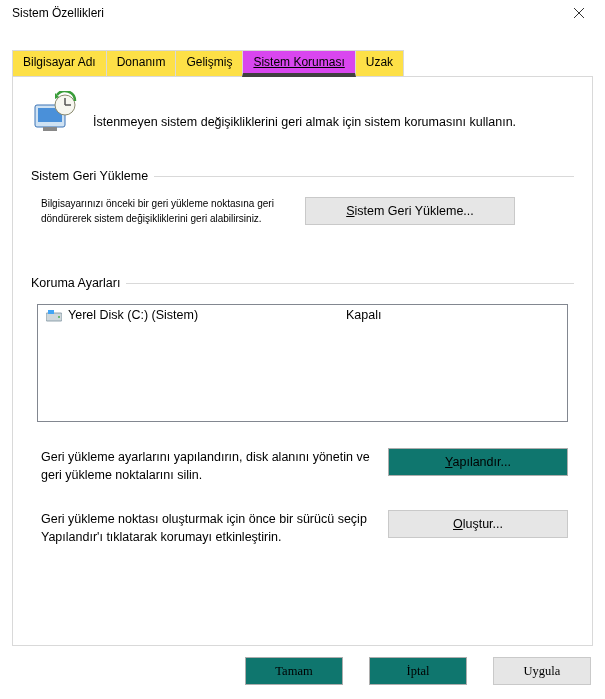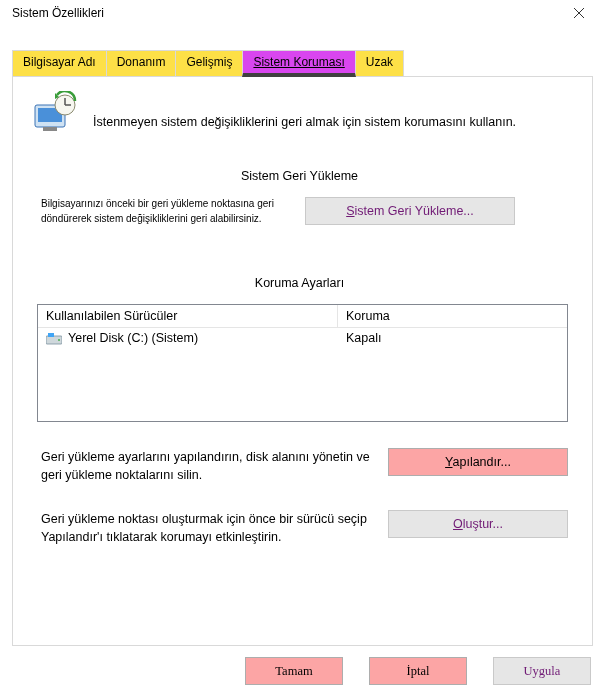--- a/index.html
+++ b/index.html
@@ -81,47 +81,46 @@
     }
     .intro-text {
       font-size: 12.5px;
       line-height: 1.45;
       padding-top: 2px;
     }
     .section-header {
       display: flex;
       align-items: center;
       margin: 0 0 14px 0;
-      flex-direction: column;
     }
     .section-header .label {
       font-size: 12.5px;
       white-space: nowrap;
       padding-right: 6px;
     }
     .section-header .line {
       flex: 1;
       height: 1px;
       background: #d9d9d9;
     }
     .btn {
       min-width: 188px;
       height: 28px;
       border: 1px solid #adadad;
-      background: #fca5a5;
+      background: #0f766e;
       font-size: 12.5px;
       font-family: inherit;
       cursor: pointer;
       color: #000;
       display: flex;
       align-items: center;
       justify-content: center;
     }
     .btn.disabled {
-      color: #701a75;
+      color: #000000;
       background: #e6e6e6;
       border-color: #c9c9c9;
       cursor: default;
     }
     .btn .u { text-decoration: underline; }
     .listbox {
       border: 1px solid #828790;
       margin: 0 6px 26px 6px;
       height: 118px;
       background: #fff;
@@ -224,24 +223,20 @@
       <span><span class="u">S</span><span>istem Geri Yükleme...</span></span>
     </button>
   </div>
 
   <div class="section-header">
     <span class="label">Koruma Ayarları</span>
     <span class="line"></span>
   </div>
 
   <div class="listbox">
-    <div class="list-header">
-      <div class="col col-drive">Kullanılabilen Sürücüler</div>
-      <div class="col col-prot">Koruma</div>
-    </div>
     <div class="list-row">
       <div class="cell col-drive">
         <span class="drive-icon">
           <svg width="16" height="12" viewBox="0 0 16 12">
             <rect x="0" y="3" width="16" height="8" rx="1" fill="#cfd8dc" stroke="#78909c" stroke-width="0.8"></rect>
             <rect x="2" y="0" width="6" height="4" fill="#42a5f5"></rect>
             <circle cx="13" cy="7" r="1" fill="#4caf50"></circle>
           </svg>
         </span><span>Yerel Disk (C:) (Sistem)</span>
       </div>

